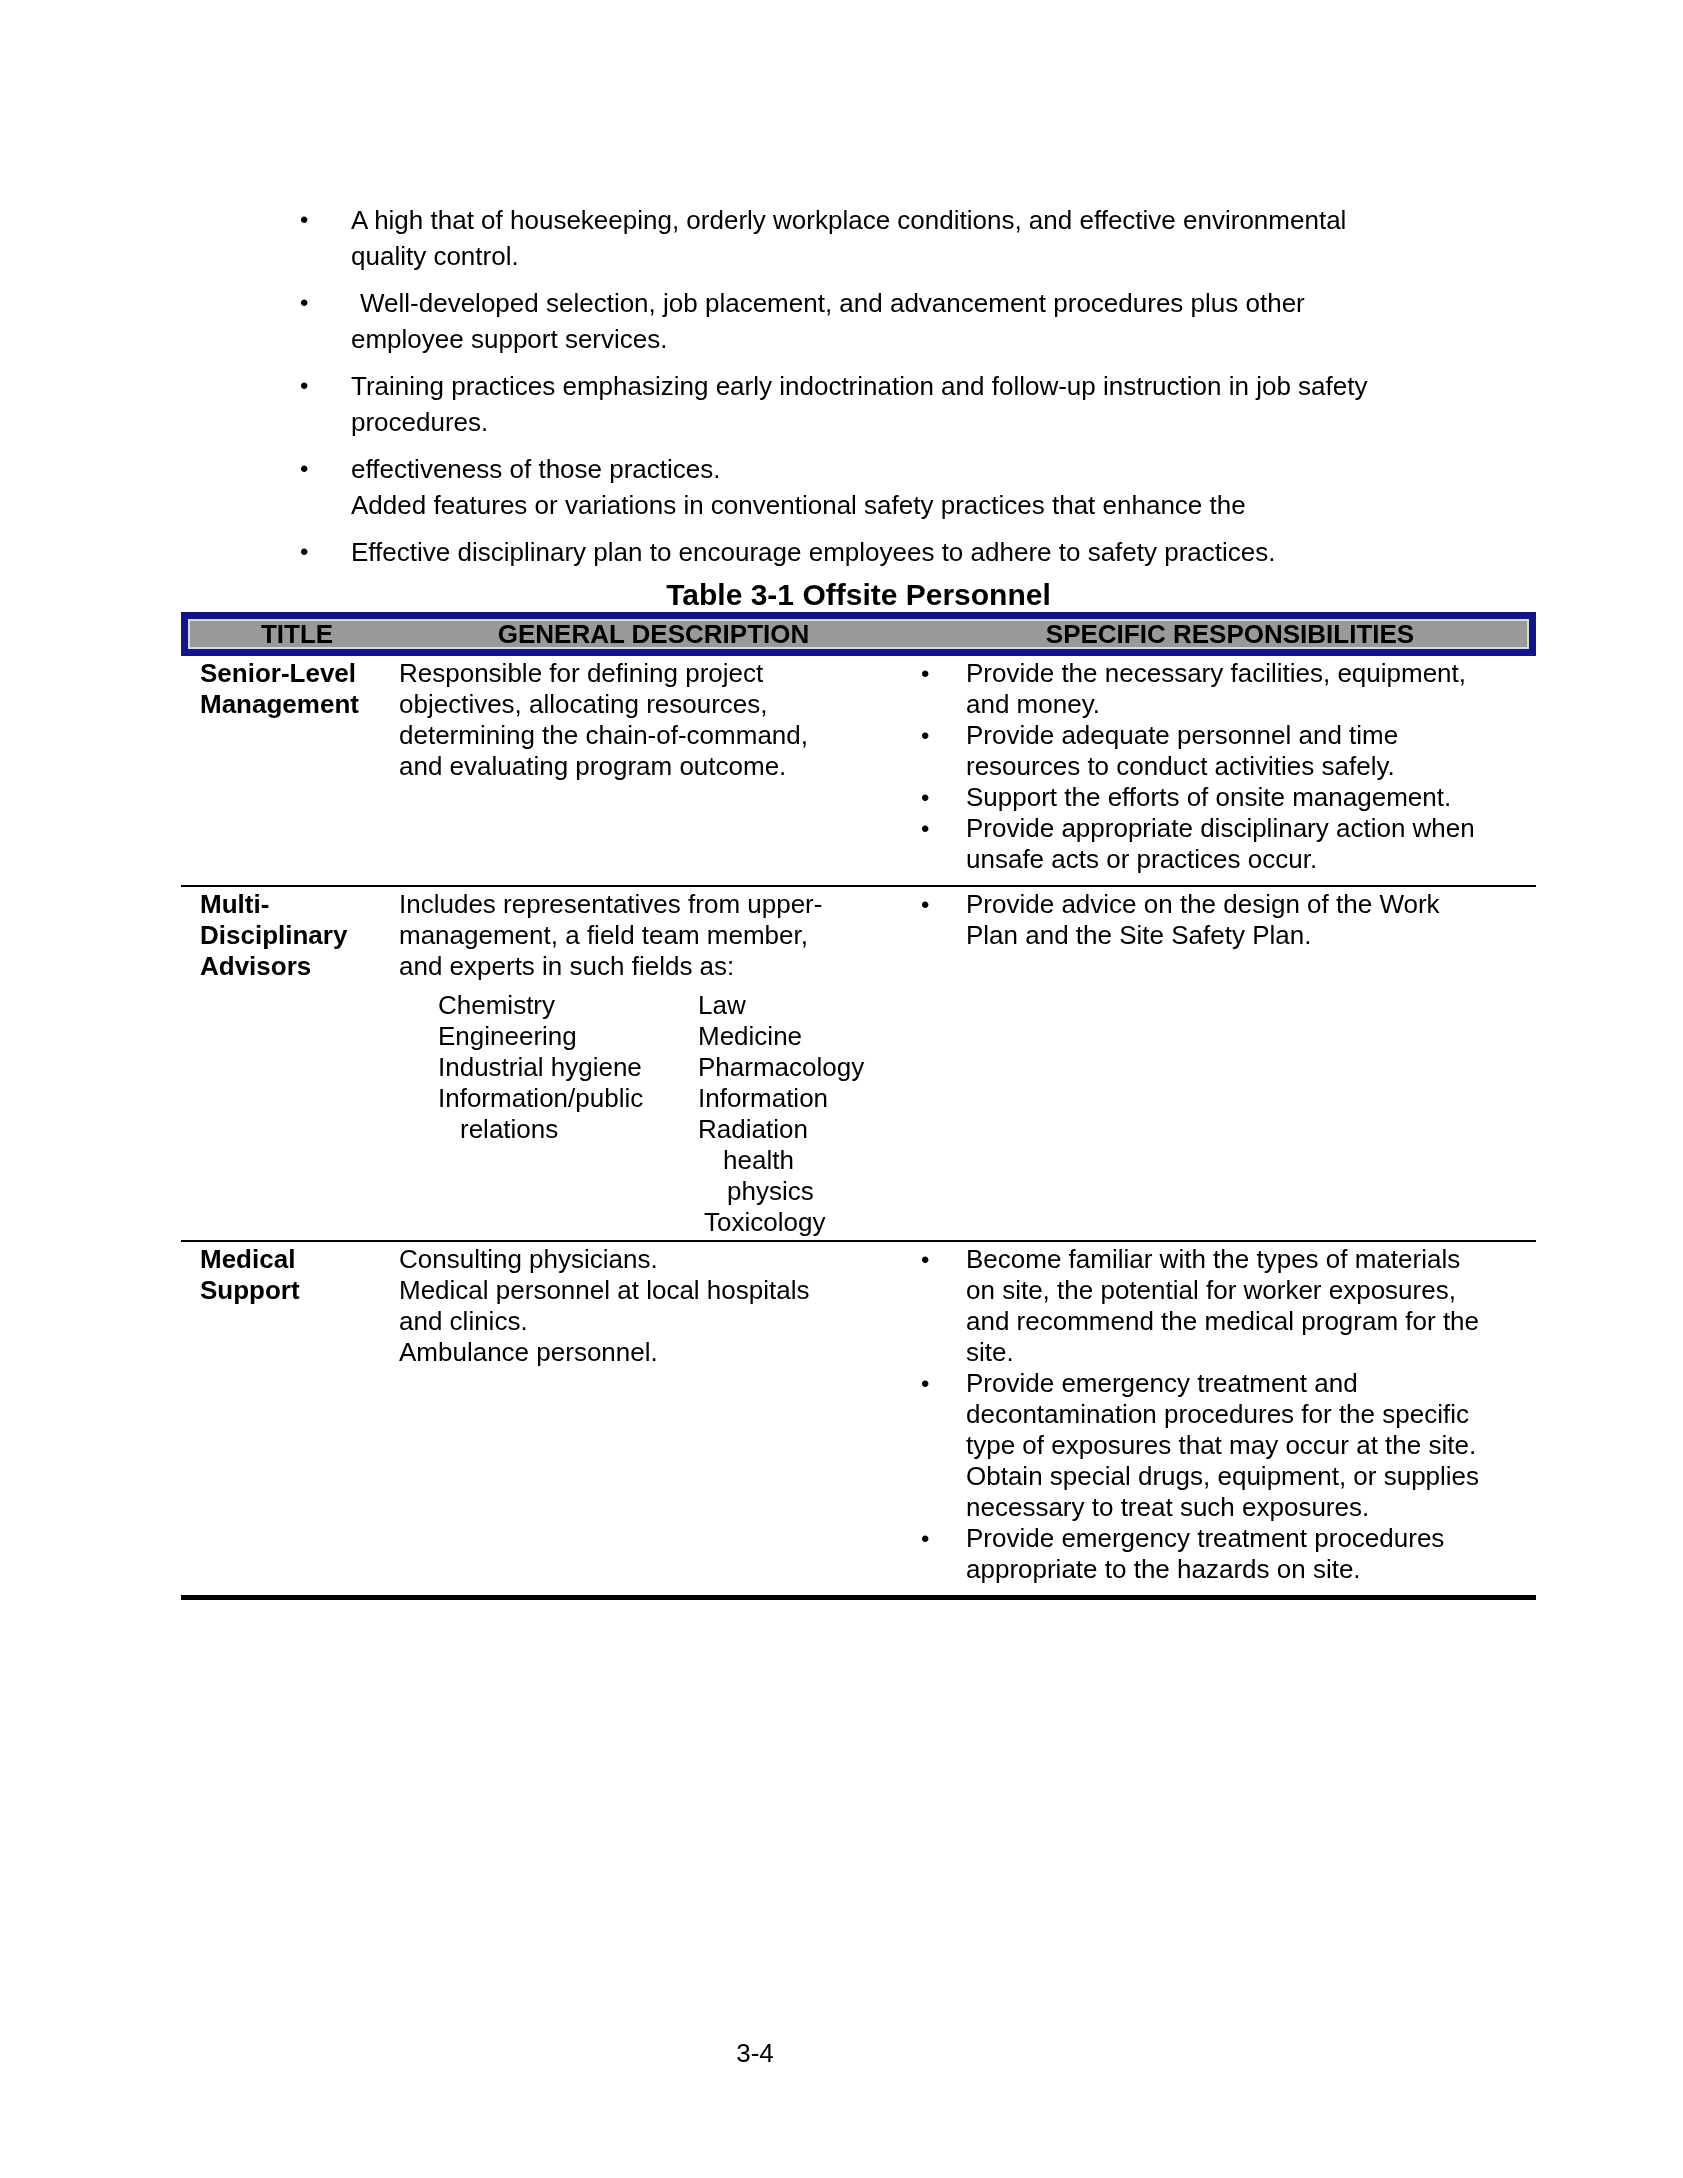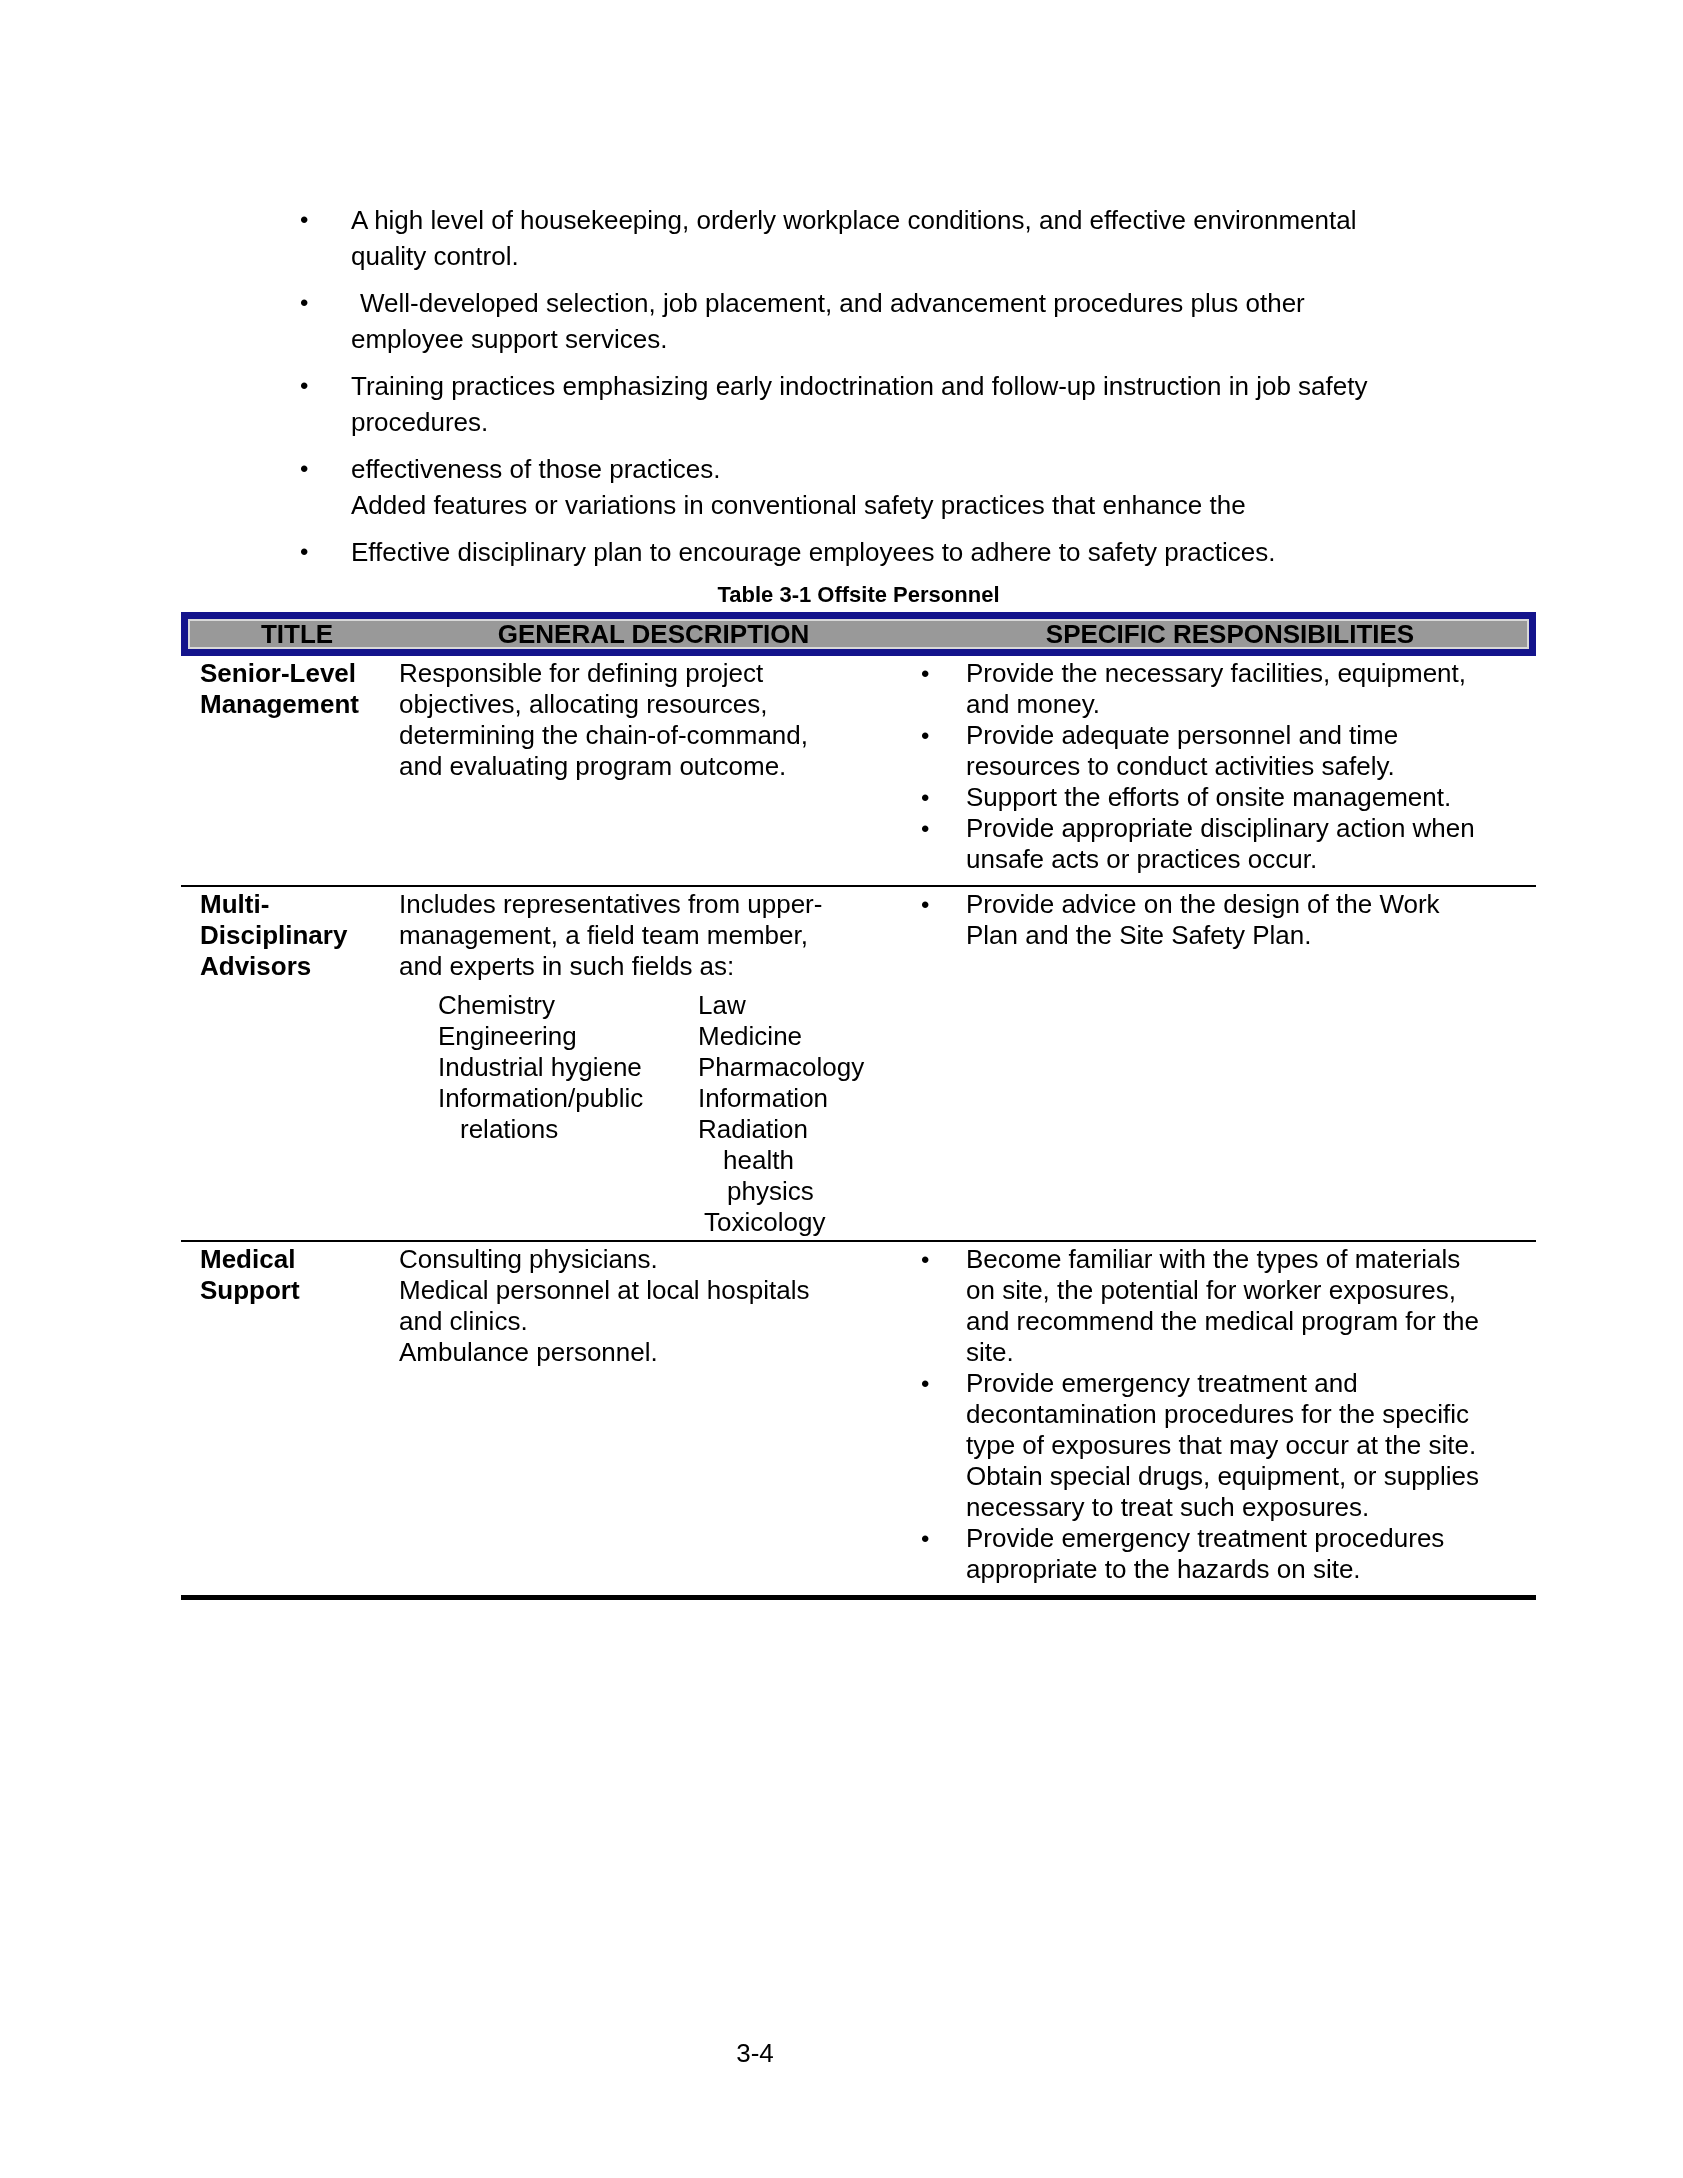--- a/index.html
+++ b/index.html
@@ -10,21 +10,21 @@
   }
   
   .intro{position:absolute; left:300px; top:202px;}
   .ib{display:flex; margin-bottom:11px; font-size:26px; line-height:36px;}
   .blt{width:51px; flex:0 0 51px; font-size:24px;}
   .ib-txt .ln{display:block; white-space:nowrap;}
   .ln.pad6{padding-left:9px;}
   
   .tbl-title{
     position:absolute; left:181px; top:578px; width:1355px;
-    text-align:center; font-weight:bold; font-size:22px; line-height:34px;
+    text-align:center; font-weight:bold; font-size:30px; line-height:34px;
   }
   
   .tbl{position:absolute; left:181px; top:612px; width:1355px;}
   .thead{
     border:7px solid #14148c; background:#999999; height:30px;
     display:grid; grid-template-columns:218px 495px 1fr; align-items:center;
     box-shadow:inset 0 0 0 2px #d9d9d9;
   }
   .th{
     color:#000000; font-weight:bold; font-size:26px; line-height:30px;
@@ -57,21 +57,21 @@
 </style>
 </head>
 <body>
 
 <div class="page">
 
   <div class="intro">
     <div class="ib">
       <span class="blt">•</span>
       <span class="ib-txt">
-        <span class="ln">A high level of housekeeping, orderly workplace conditions, and effective environmental</span>
+        <span class="ln">A high that of housekeeping, orderly workplace conditions, and effective environmental</span>
         <span class="ln">quality control.</span>
       </span>
     </div>
     <div class="ib">
       <span class="blt">•</span>
       <span class="ib-txt">
         <span class="ln pad6">Well-developed selection, job placement, and advancement procedures plus other</span>
         <span class="ln">employee support services.</span>
       </span>
     </div>

